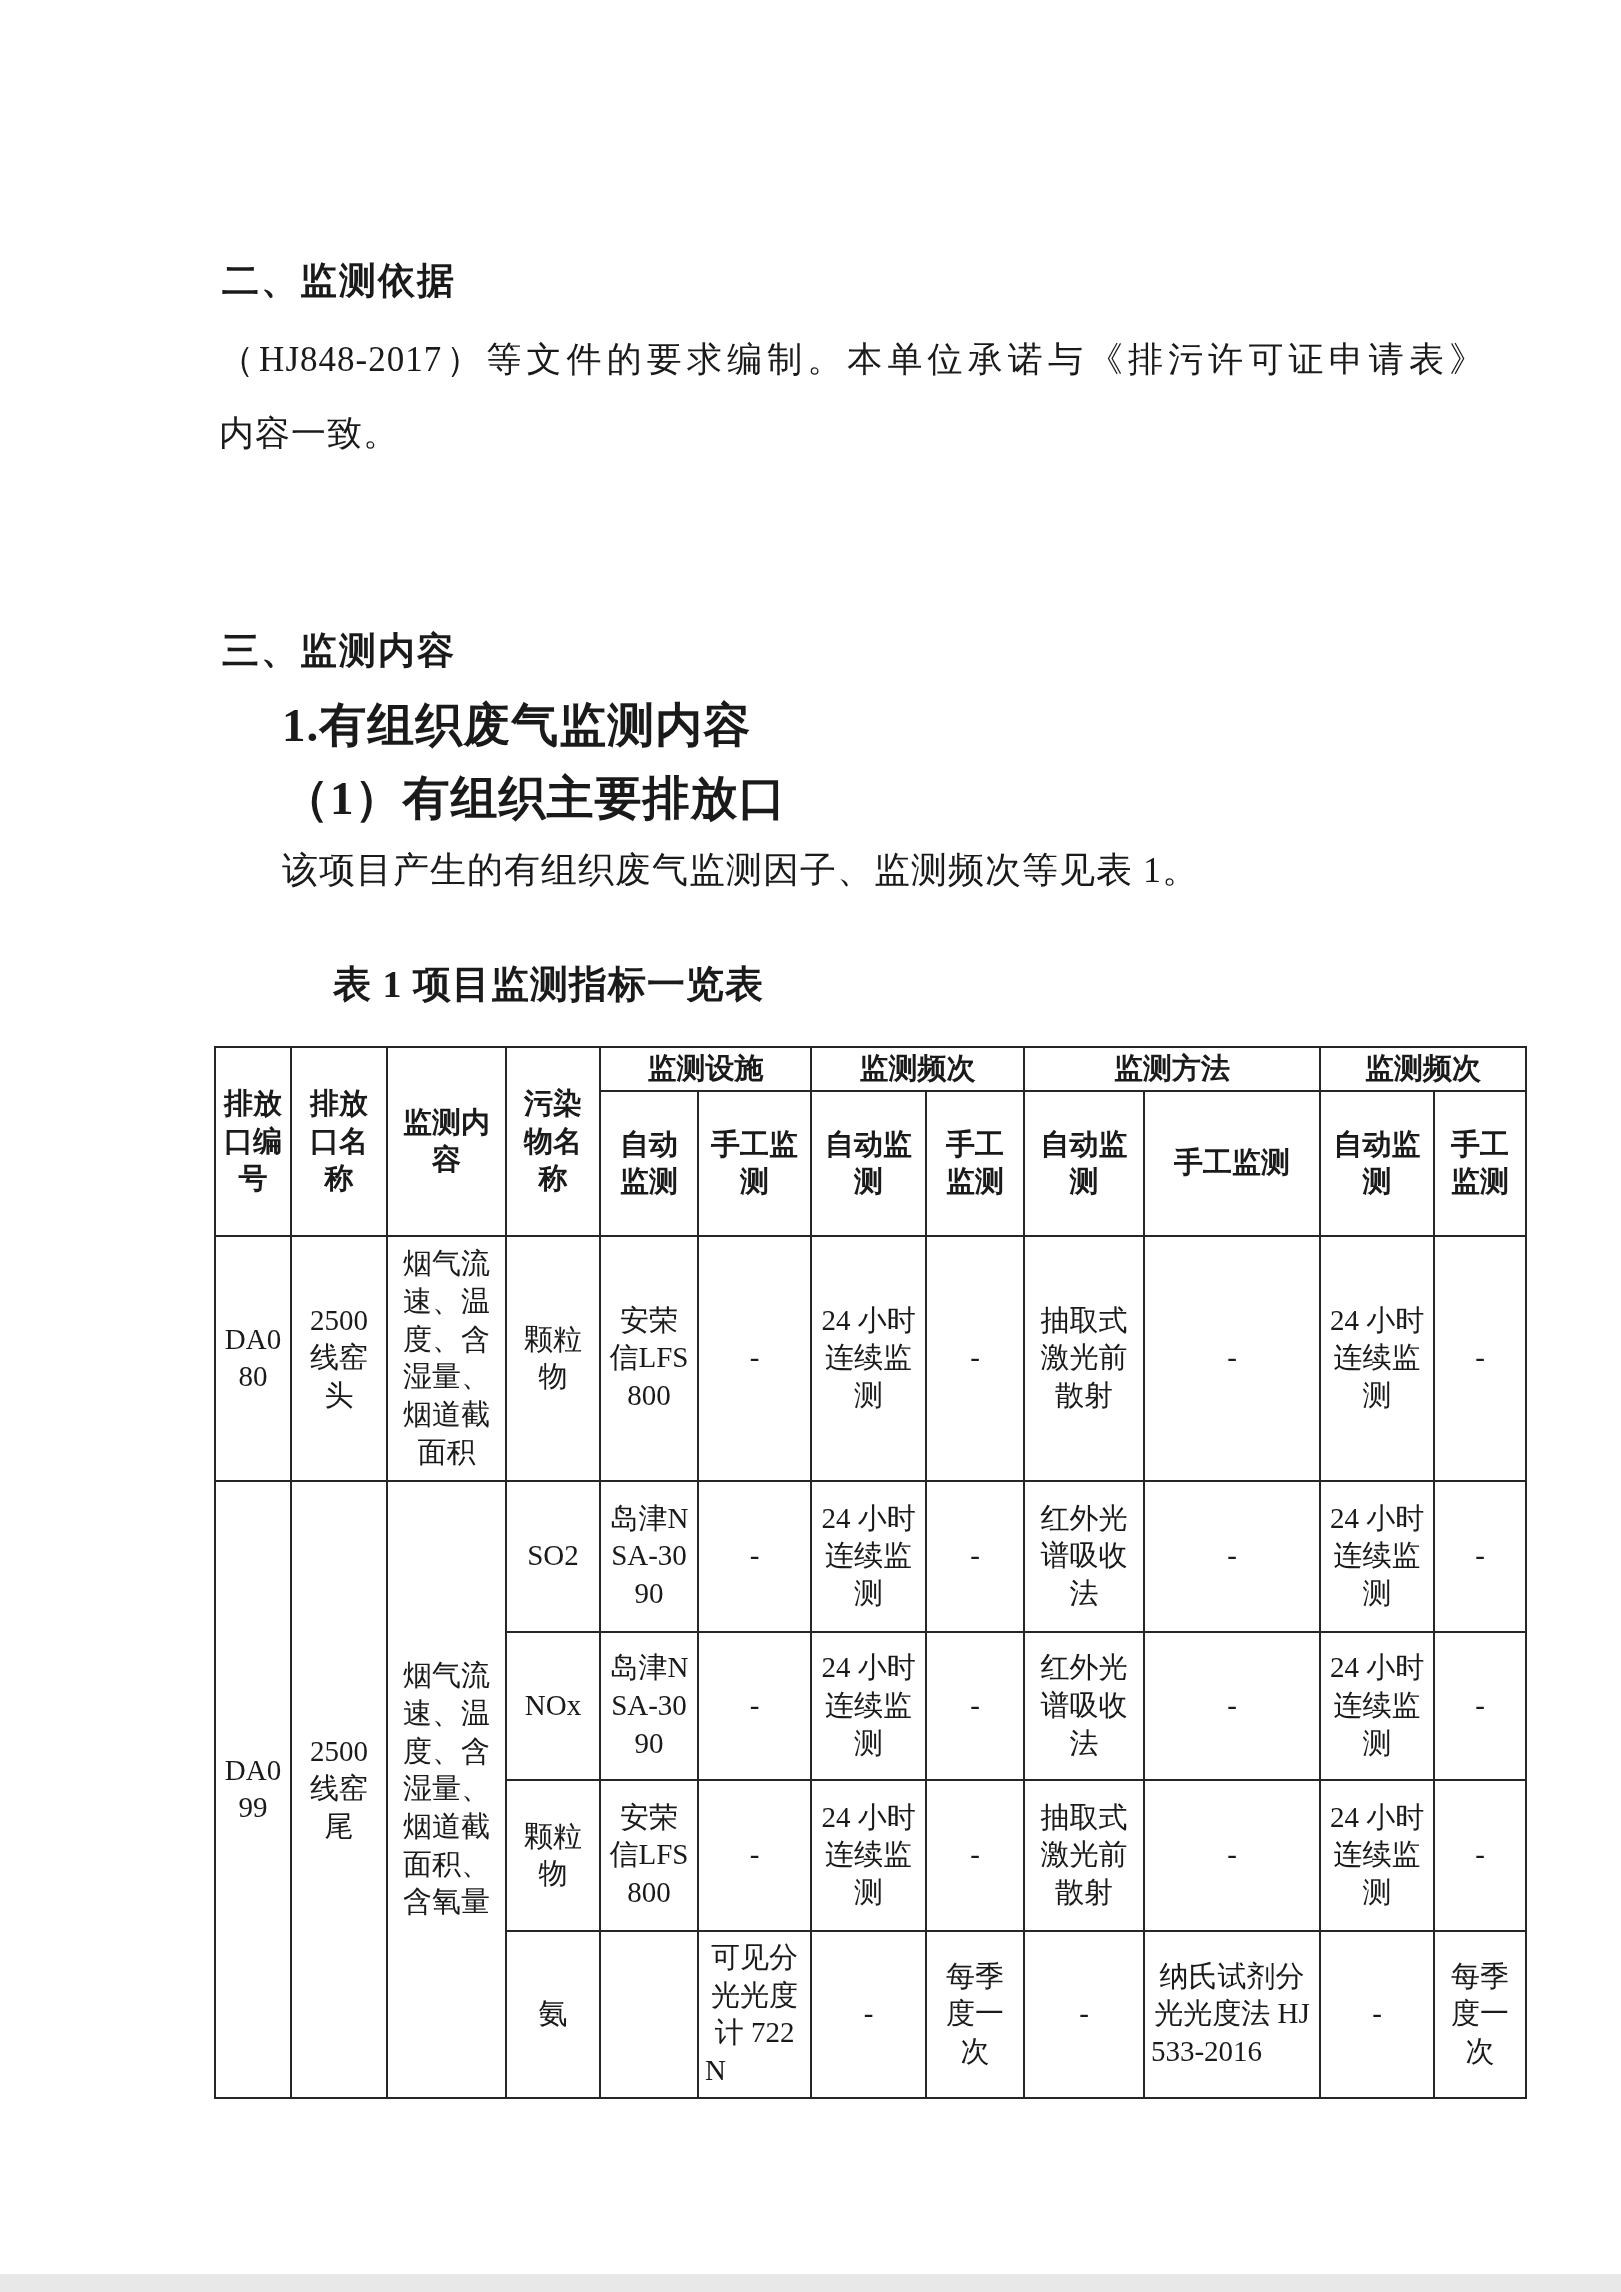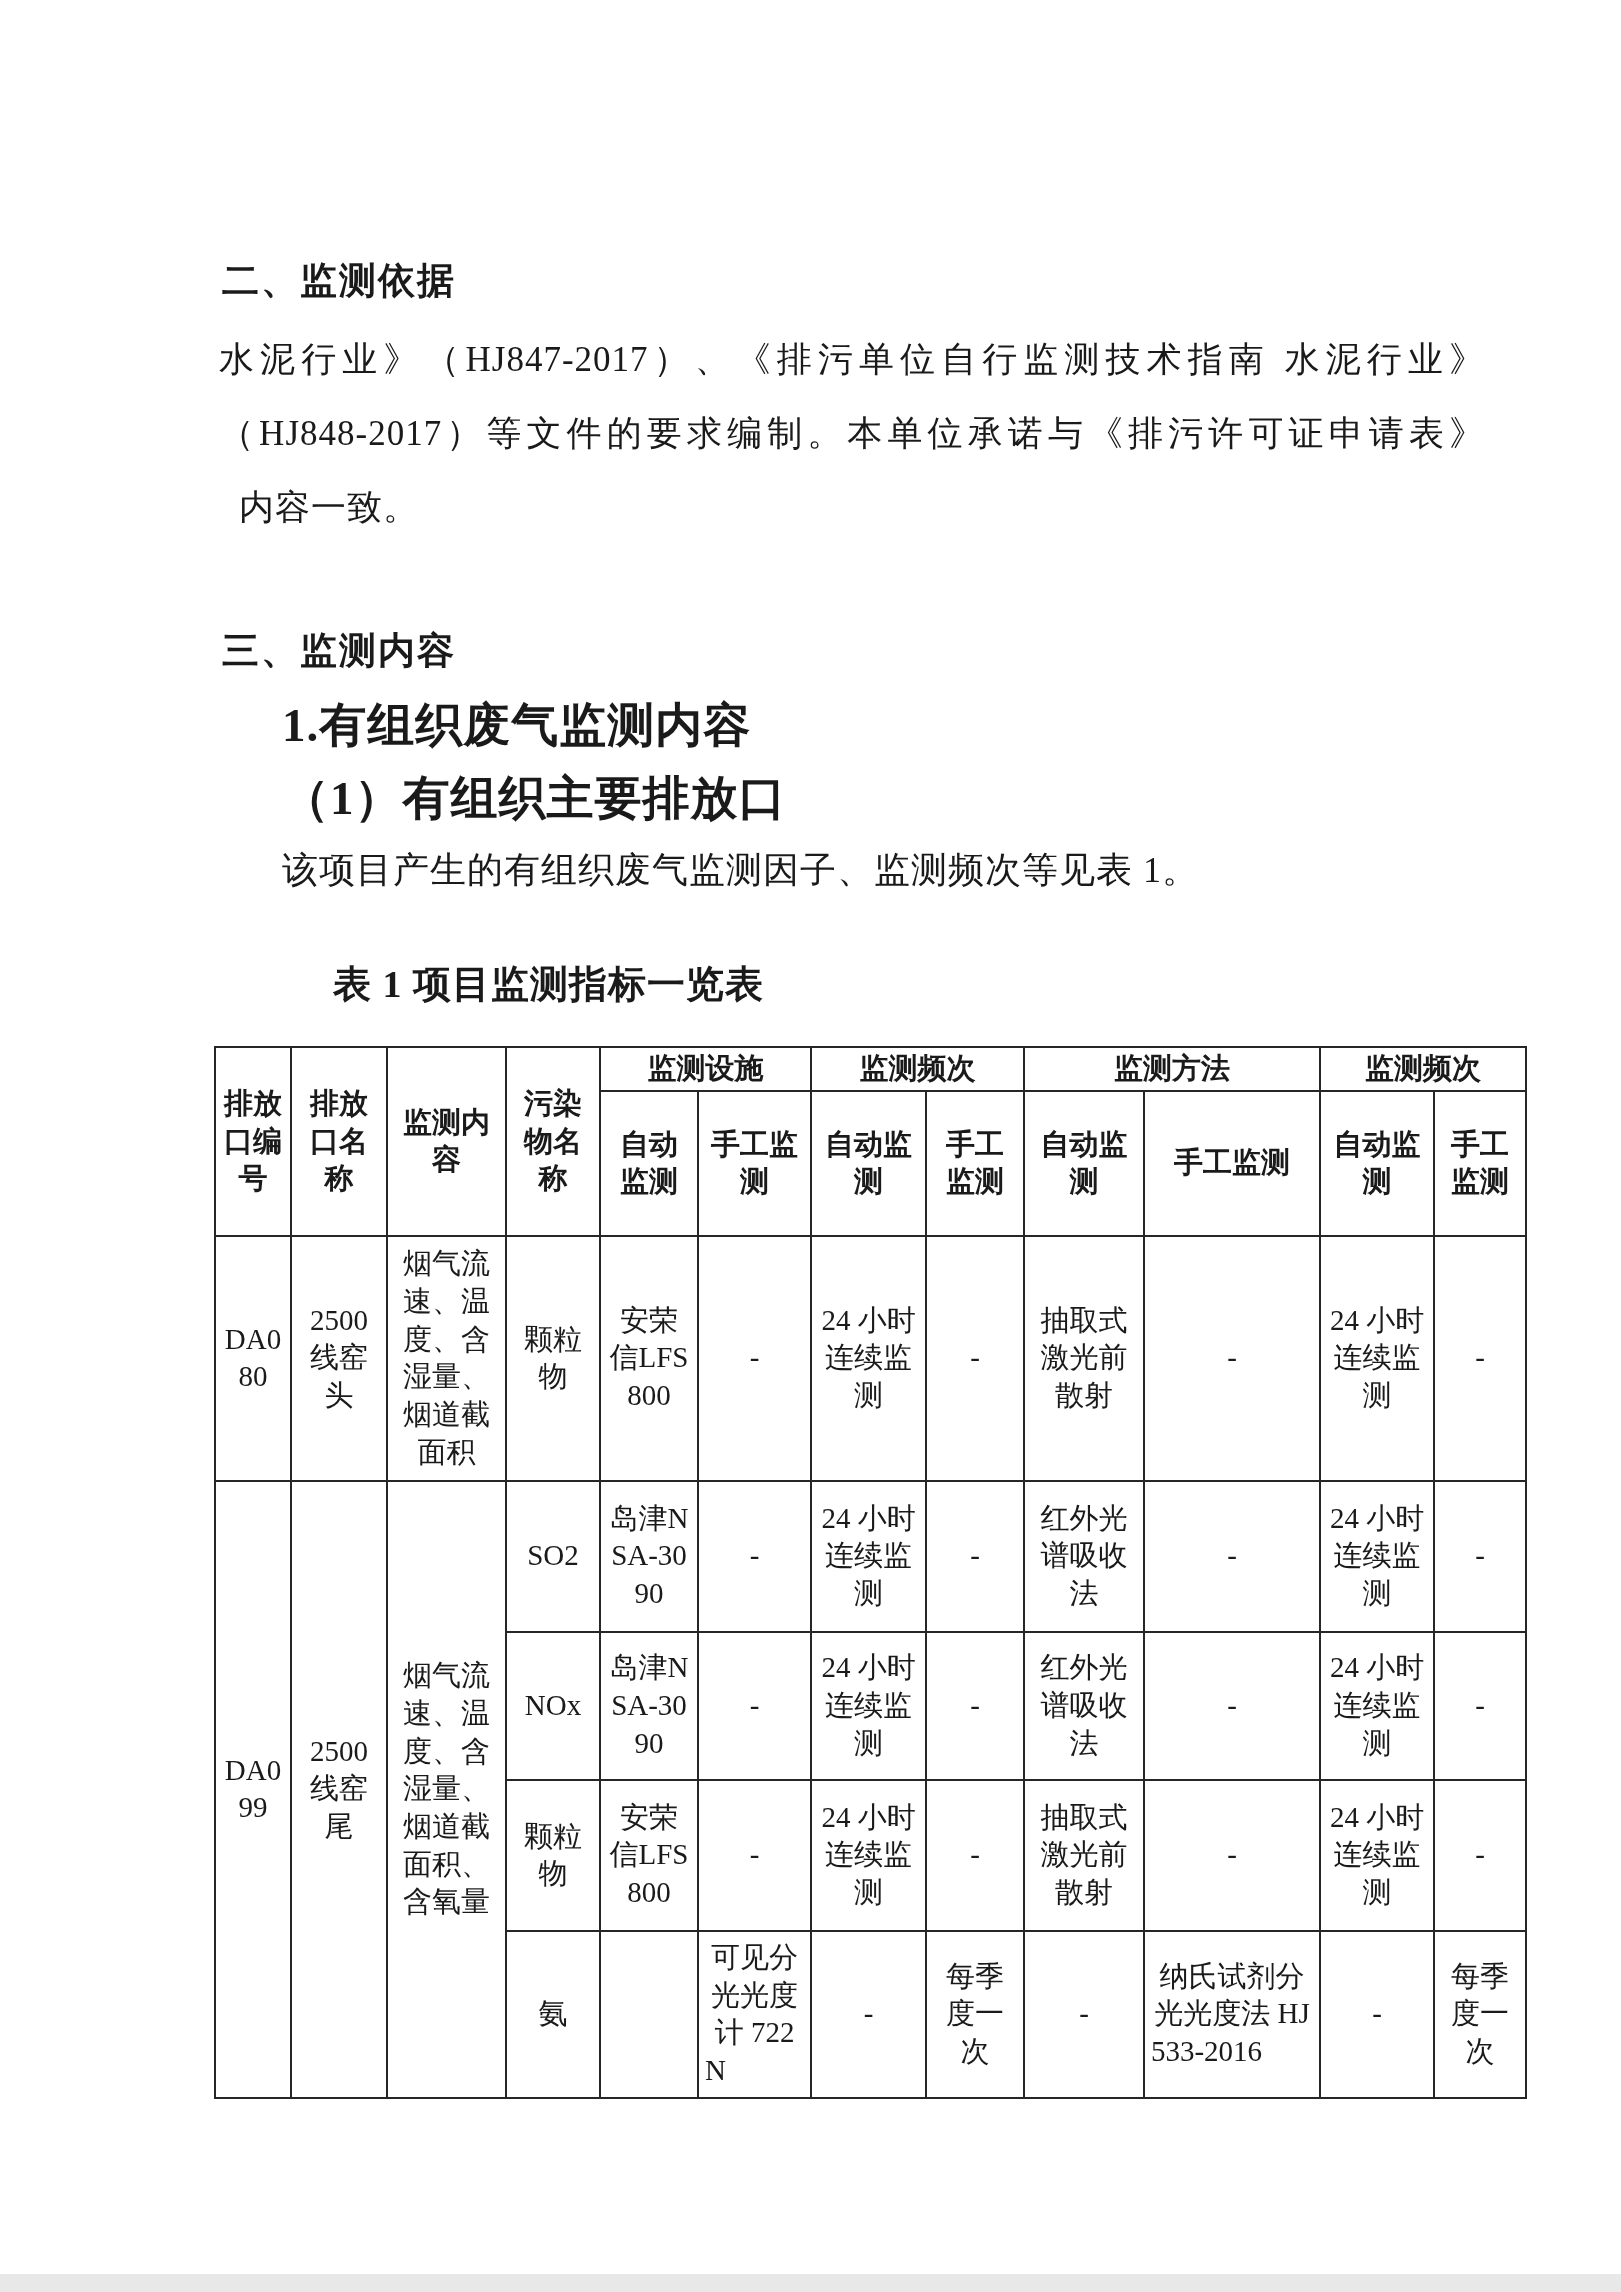--- a/index.html
+++ b/index.html
@@ -16,21 +16,21 @@
   .sub{font-size:47px;font-weight:bold;line-height:49px;letter-spacing:1px;}
   .body-text{font-size:36px;line-height:49px;letter-spacing:1px;}
   .para{width:1266px;font-size:35px;}
   .para .pline{
     height:74px;line-height:74px;
     text-align:justify;text-align-last:justify;
     letter-spacing:1px;
     overflow:hidden;
   }
   .para .pline.indent{text-indent:71px;}
-  .para .pline:last-child{text-align:right;text-align-last:left;margin-left:20px;}
+  .para .pline:last-child{text-align:right;text-align-last:left;}
   .tbl-title{font-size:38px;font-weight:bold;line-height:47px;letter-spacing:1px;}
 
   table.mon{
     border-collapse:collapse;
     table-layout:fixed;
     width:1310px;
     font-size:29px;
     line-height:1.3;
   }
   table.mon th,table.mon td{
@@ -48,21 +48,20 @@
   td.cell-left{text-align:justify;text-align-last:left;word-break:break-all;padding:2px 9.8px;}
 </style>
 </head>
 <body>
 
 <div class="page">
 
   <div class="abs h1" style="left:222px;top:257px;">二、监测依据</div>
 
   <div class="abs para" style="left:219px;top:323px;">
-    <div class="pline">水泥行业》（HJ847-2017）、《排污单位自行监测技术指南 水泥行业》</div>
     <div class="pline">（HJ848-2017）等文件的要求编制。本单位承诺与《排污许可证申请表》</div>
     <div class="pline">内容一致。</div>
   </div>
 
   <div class="abs h1" style="left:222px;top:627px;">三、监测内容</div>
 
   <div class="abs sub" style="left:282px;top:701px;">1.有组织废气监测内容</div>
 
   <div class="abs sub" style="left:282px;top:774px;">（1）有组织主要排放口</div>
 

